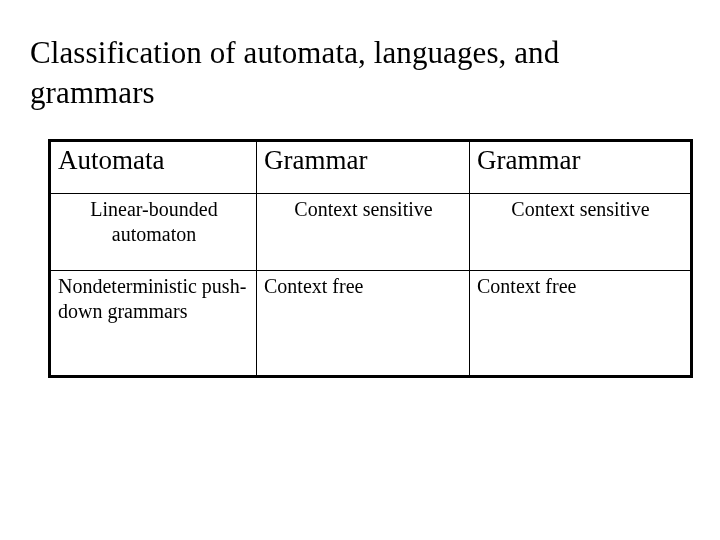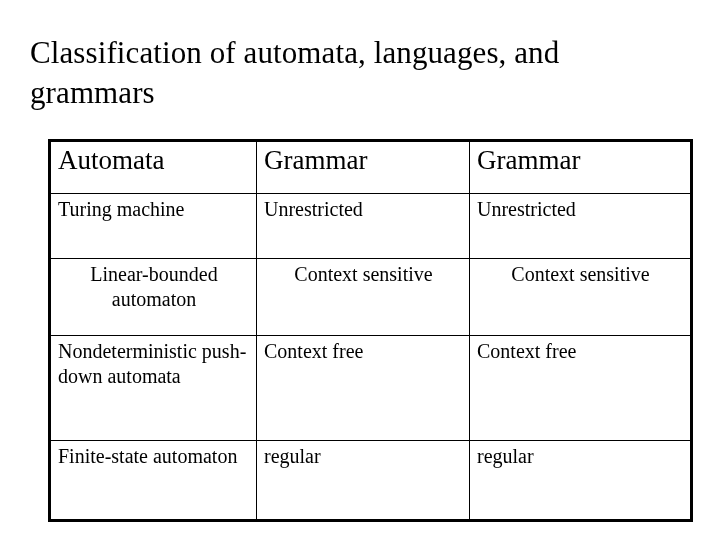--- a/index.html
+++ b/index.html
@@ -91,64 +91,42 @@
             <span class="cell-text">Automata</span>
           </td>
           <td>
             <span class="cell-text">Grammar</span>
           </td>
           <td>
             <span class="cell-text">Grammar</span>
           </td>
         </tr>
 
-        <tr class="body-row row-turing">
-          <td>
-            <span class="cell-text">Turing machine</span>
-          </td>
-          <td>
-            <span class="cell-text">Unrestricted</span>
-          </td>
-          <td>
-            <span class="cell-text">Unrestricted</span>
-          </td>
-        </tr>
 
         <tr class="body-row row-lba">
           <td>
             <span class="cell-text">Linear-bounded automaton</span>
           </td>
           <td>
             <span class="cell-text">Context sensitive</span>
           </td>
           <td>
             <span class="cell-text">Context sensitive</span>
           </td>
         </tr>
 
         <tr class="body-row row-npda">
           <td>
-            <span class="cell-text">Nondeterministic push-down automata</span>
+            <span class="cell-text">Nondeterministic push-down grammars</span>
           </td>
           <td>
             <span class="cell-text">Context free</span>
           </td>
           <td>
             <span class="cell-text">Context free</span>
           </td>
         </tr>
 
-        <tr class="body-row row-fsa">
-          <td>
-            <span class="cell-text">Finite-state automaton</span>
-          </td>
-          <td>
-            <span class="cell-text">regular</span>
-          </td>
-          <td>
-            <span class="cell-text">regular</span>
-          </td>
-        </tr>
       </tbody>
     </table>
   </div>
 
 </div>
 
 </body></html>

